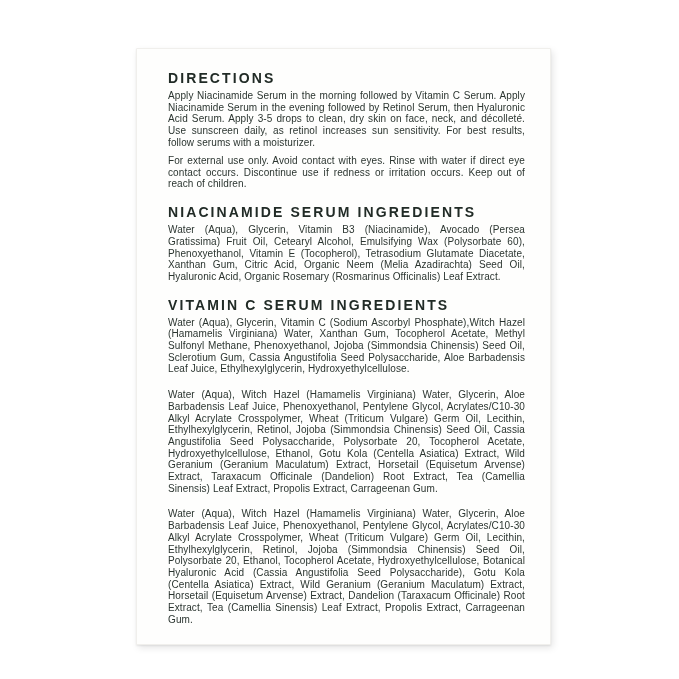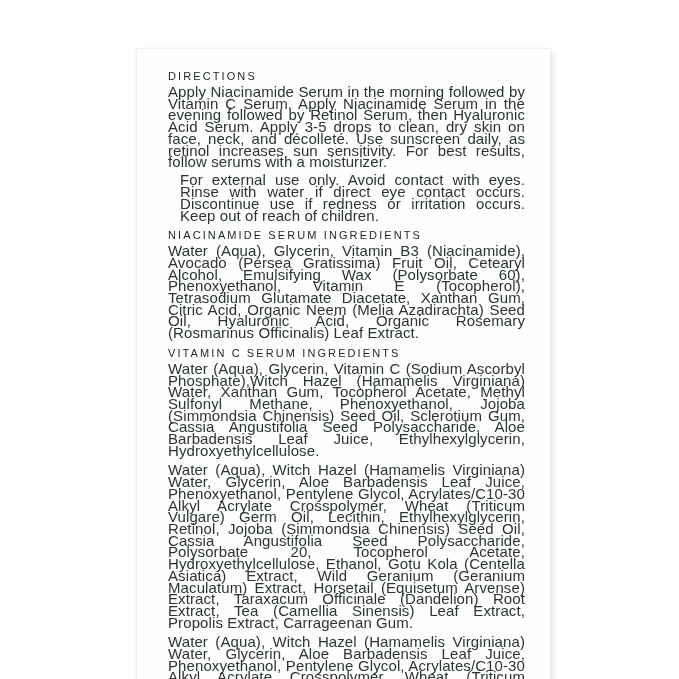--- a/index.html
+++ b/index.html
@@ -22,36 +22,36 @@
     min-height: 572px;
     box-sizing: border-box;
     padding: 21px 25px 18px 31px;
     background: var(--card-background, #fefefd);
     border: 1px solid #f0efec;
     border-radius: 1px;
     box-shadow: 2px 3px 7px rgba(0,0,0,0.10), 0 1px 2px rgba(0,0,0,0.07);
   }
   .section-heading {
     margin: 0 0 4px 0;
-    font-size: 11px;
-    font-weight: normal;
+    font-size: 14px;
+    font-weight: bold;
     letter-spacing: 2.1px;
     color: var(--heading, #212b26);
     text-transform: uppercase;
   }
   .body-text {
     margin: 0;
-    font-size: 15px;
+    font-size: 10px;
     line-height: 11.7px;
     letter-spacing: 0.1px;
     text-align: justify;
     color: var(--text, #2b3530);
   }
-  .para-gap { margin-top: 6.5px; margin-left: 12px; }
-  .block + .block { margin-top: 8px; }
+  .para-gap { margin-top: 6.5px; }
+  .block + .block { margin-top: 14px; }
   .block.first-ingredients { }
 </style>
 </head>
 <body>
 
 <div class="card">
 
   <section class="block">
     <h3 class="section-heading">DIRECTIONS</h3>
     <p class="body-text">Apply Niacinamide Serum in the morning followed by Vitamin C Serum. Apply Niacinamide Serum in the evening followed by Retinol Serum, then Hyaluronic Acid Serum. Apply 3-5 drops to clean, dry skin on face, neck, and décolleté. Use sunscreen daily, as retinol increases sun sensitivity. For best results, follow serums with a moisturizer.</p>

